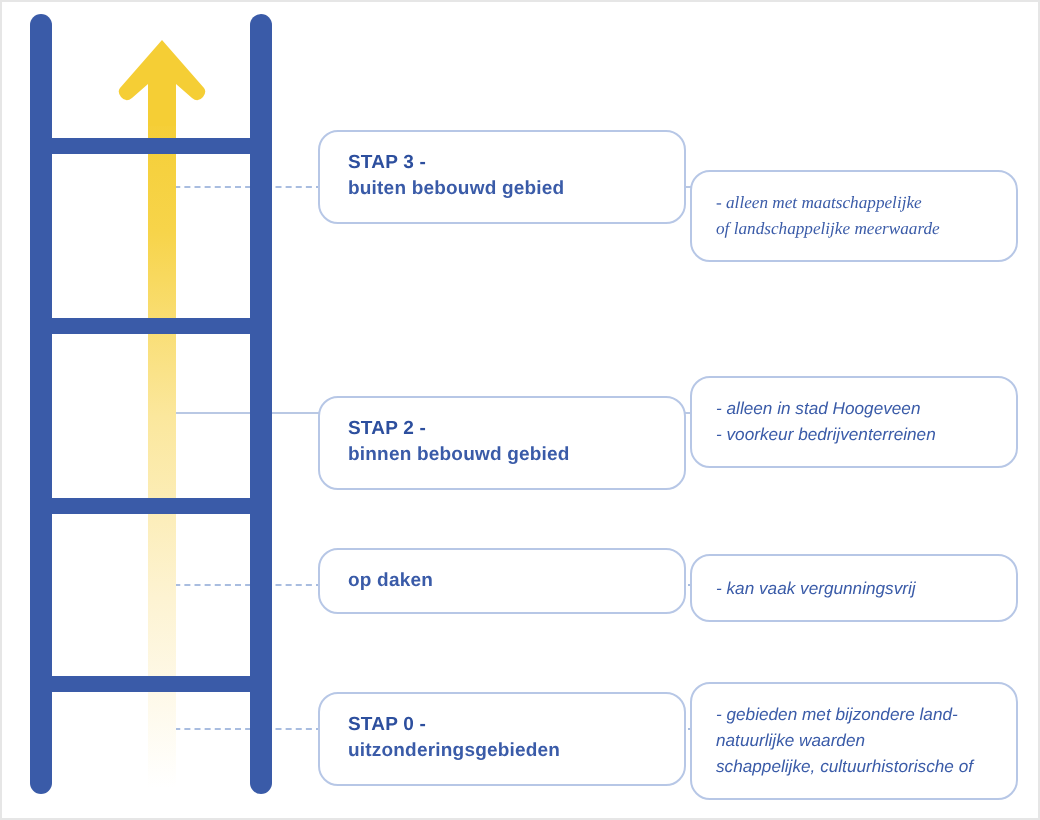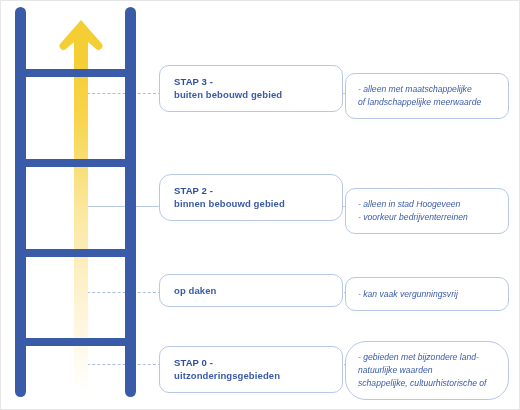--- a/index.html
+++ b/index.html
@@ -138,44 +138,44 @@
 
   <div class="connector solid" style="left:324px; top:92px;  width:22px;"></div>
   <div class="connector solid" style="left:324px; top:205px; width:22px;"></div>
   <div class="connector" style="left:324px; top:291px; width:22px;"></div>
   <div class="connector" style="left:324px; top:363px; width:22px;"></div>
 
   <div class="box step-box" style="top:64px;">
     <div class="step-title">STAP 3 -</div>
     <div class="step-sub">buiten bebouwd gebied</div>
   </div>
-  <div class="box note-box" style="top:72px;">
+  <div class="box note-box" style="top:84px;font-family:Liberation Serif, serif;">
     <div class="note-line">- alleen met maatschappelijke</div>
     <div class="note-line">of landschappelijke meerwaarde</div>
   </div>
 
-  <div class="box step-box" style="top:173px;border-radius:12px;">
+  <div class="box step-box" style="top:197px;">
     <div class="step-title">STAP 2 -</div>
     <div class="step-sub">binnen bebouwd gebied</div>
   </div>
   <div class="box note-box" style="top:187px;">
     <div class="note-line">- alleen in stad Hoogeveen</div>
     <div class="note-line">- voorkeur bedrijventerreinen</div>
   </div>
 
   <div class="box step-box" style="top:273px;">
     <div class="step-sub">op daken</div>
   </div>
   <div class="box note-box" style="top:276px;height:34px;display:flex;align-items:center;text-align:right;">
     <div class="note-line">- kan vaak vergunningsvrij</div>
   </div>
 
   <div class="box step-box" style="top:345px;">
     <div class="step-title">STAP 0 -</div>
     <div class="step-sub">uitzonderingsgebieden</div>
   </div>
-  <div class="box note-box" style="top:340px;border-radius:21px;">
+  <div class="box note-box" style="top:340px;">
     <div class="note-line">- gebieden met bijzondere land-</div>
     <div class="note-line">natuurlijke waarden</div>
     <div class="note-line">schappelijke, cultuurhistorische of</div>
   </div>
 
 </div>
 
 </body></html>

